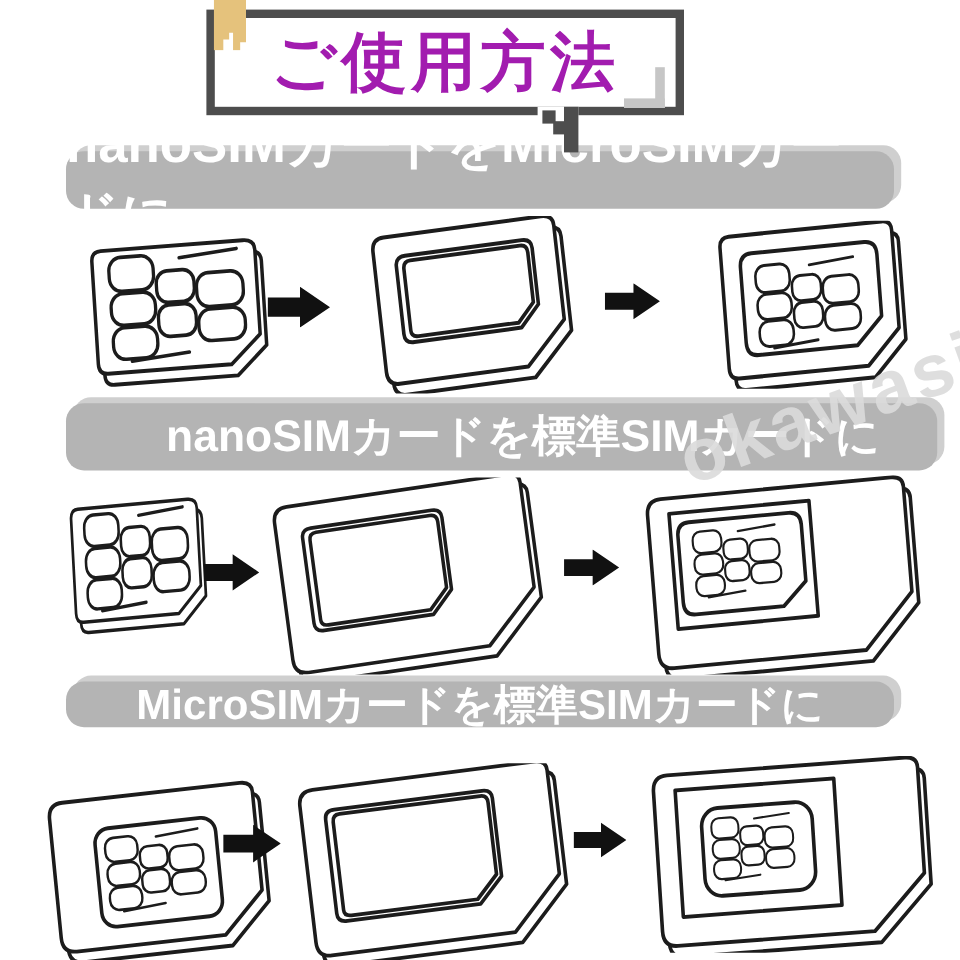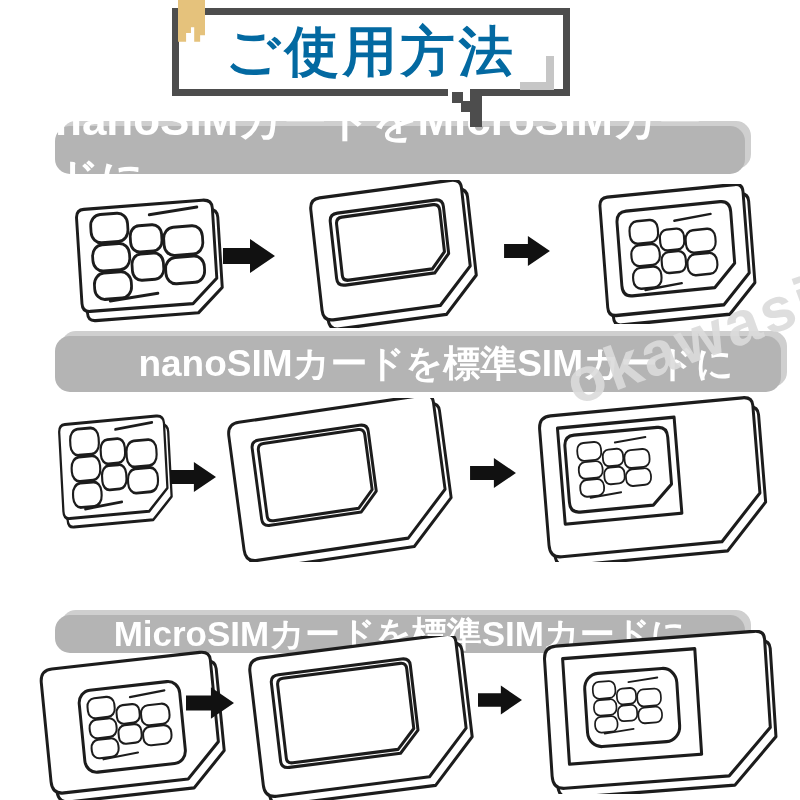--- a/index.html
+++ b/index.html
@@ -4,38 +4,38 @@
 <style>
   html,body{margin:0;padding:0;background:#fff;}
   #canvas{position:relative;width:800px;height:800px;background:#ffffff;overflow:hidden;
           font-family:"Liberation Sans","DejaVu Sans",sans-serif;}
 
   
   .header-box{position:absolute;left:172px;top:8px;width:384px;height:74px;
               background:#fff;border:7px solid #4d4d4d;z-index:4;
               display:flex;align-items:center;justify-content:center;}
   .header-title{font-family:"Liberation Serif","DejaVu Serif",serif;font-weight:bold;
-                font-size:54px;color:#0369a1;letter-spacing:4px;line-height:1;}
+                font-size:54px;color:#a21caf;letter-spacing:4px;line-height:1;}
   .ribbon{position:absolute;left:178px;top:0;width:27px;height:44px;background:#e5c27c;z-index:5;
           clip-path:polygon(0 0,100% 0,100% 80%,82% 80%,82% 95%,60% 95%,60% 62%,48% 62%,48% 75%,30% 75%,30% 95%,0 95%);}
   .corner-mark{position:absolute;left:520px;top:56px;width:26px;height:26px;z-index:5;
                border-right:8px solid #c6c6c6;border-bottom:8px solid #c6c6c6;}
   .tail-gap{position:absolute;left:448px;top:89px;width:34px;height:9px;background:#fff;z-index:5;}
   .tail-px{position:absolute;background:#4d4d4d;z-index:6;}
   .t1{left:452px;top:92px;width:11px;height:11px;}
   .t2{left:461px;top:101px;width:11px;height:11px;}
   .t3{left:470px;top:89px;width:12px;height:38px;}
 
   
   .banner{position:absolute;left:55px;width:690px;background:#b4b4b4;border-radius:15px;
           box-shadow:6px -5px 0 #cfcfcf;display:flex;align-items:center;justify-content:center;
           color:#ffffff;font-weight:bold;z-index:2;}
   .banner-1{top:126px;height:48px;font-size:44px;}
   .banner-2{top:336px;height:56px;font-size:37px;padding-left:36px;}
-  .banner-3{top:568px;height:38px;font-size:35px;margin-top:47px;}
+  .banner-3{top:568px;height:38px;font-size:35px;}
 
   
   .art{position:absolute;z-index:2;}
   .ln{fill:#ffffff;stroke:#1c1c1c;stroke-width:3;stroke-linejoin:round;stroke-linecap:round;}
   .arrow-shape{fill:#111111;stroke:none;}
 
   
   .watermark{position:absolute;left:556px;top:352px;z-index:7;font-size:62px;font-weight:bold;
              color:rgba(218,218,218,0.9);letter-spacing:3px;transform:rotate(-20deg);
              transform-origin:left top;white-space:nowrap;}

